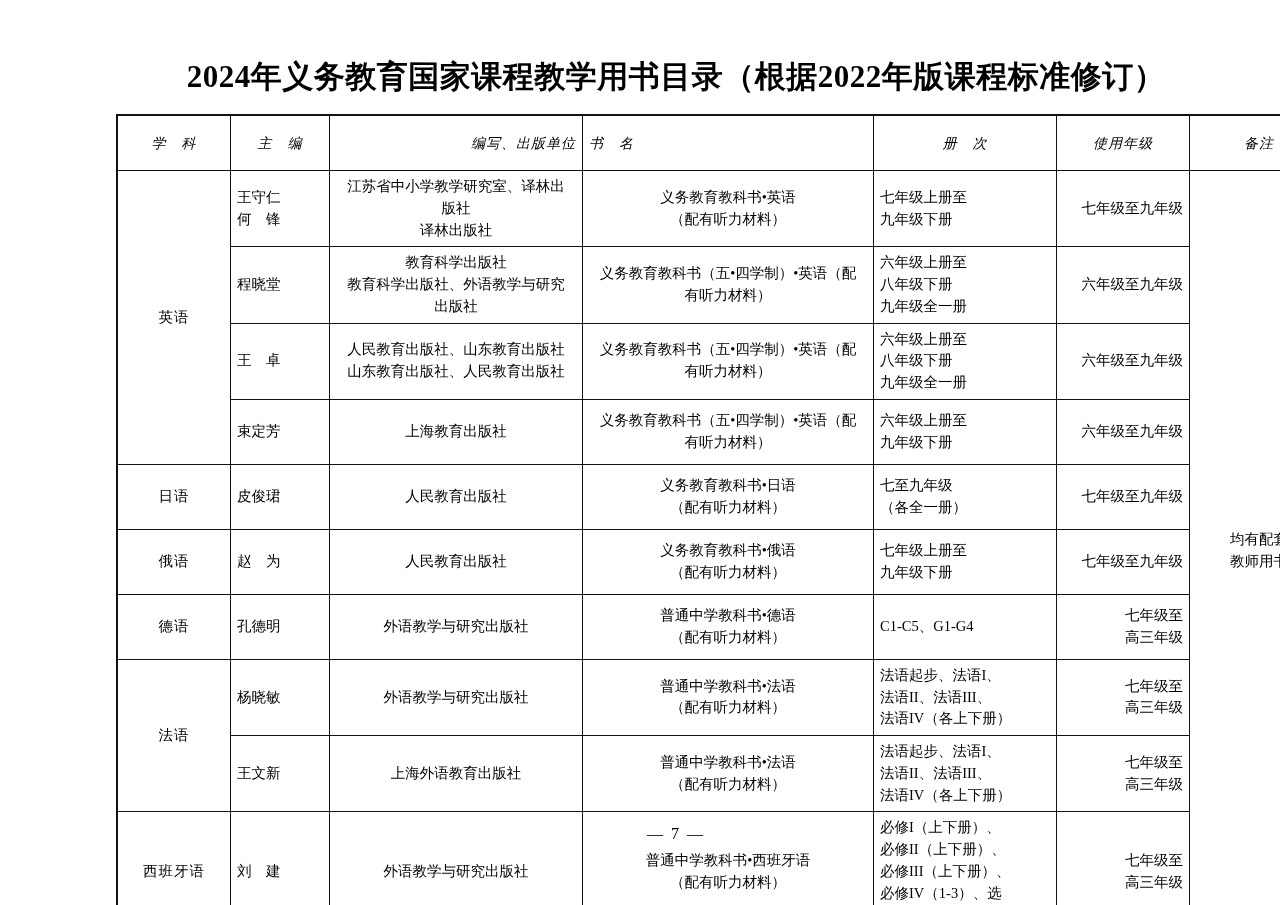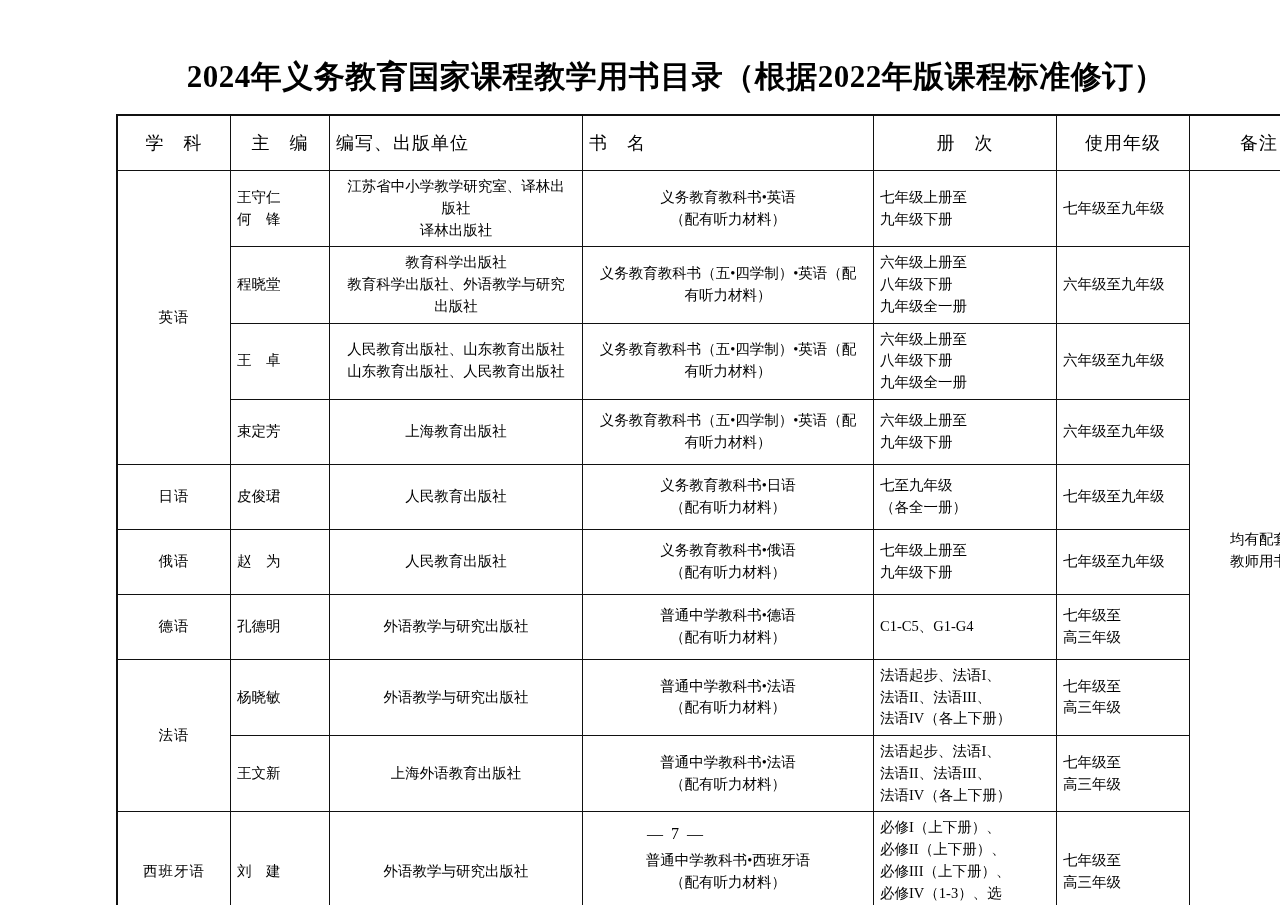--- a/index.html
+++ b/index.html
@@ -47,29 +47,30 @@
     padding: 5px 6px;
     font-size: 14.5px;
     line-height: 1.5;
     vertical-align: middle;
     font-weight: normal;
     font-family: "Liberation Serif", "DejaVu Serif", serif;
   }
   table.catalog thead td {
     text-align: center;
     height: 44px;
-    font-size: 18px;
+    font-size: 14px;
     letter-spacing: 1px;
+    font-style: italic;
   }
   .c-subject { width: 100px; text-align: center; font-weight: bold; font-size: 15.5px; letter-spacing: 1px;}
   .c-editor  { width: 86px;  }
   .c-pub     { width: 240px; text-align: center; }
   .c-book    { width: 278px; text-align: center; }
   .c-vol     { width: 170px; text-align: left; }
-  .c-grade   { width: 120px; text-align: left; }
+  .c-grade   { width: 120px; text-align: right; }
   .c-remark  { width: 126px; text-align: center; }
   .cell-multi { white-space: pre-line; }
   .remark-cell {
     text-align: center;
     white-space: pre-line;
     line-height: 1.7;
     font-size: 15px;
   }
   .row-tall td { height: 54px; }
   .page-number {
@@ -89,21 +90,21 @@
 <div class="page">
 
   <h1 class="doc-title">2024年义务教育国家课程教学用书目录（根据2022年版课程标准修订）</h1>
 
   <div class="table-wrap">
     <table class="catalog">
       <thead>
         <tr>
           <td class="c-subject">学　科</td>
           <td class="c-editor">主　编</td>
-          <td class="c-pub" style="text-align:left">编写、出版单位</td>
+          <td class="c-pub" style="text-align:right">编写、出版单位</td>
           <td class="c-book" style="text-align:left">书　名</td>
           <td class="c-vol">册　次</td>
           <td class="c-grade">使用年级</td>
           <td class="c-remark">备注</td>
         </tr>
       </thead>
       <tbody>
 
         <tr class="row-tall">
           <td class="c-subject" rowspan="4">英语</td>

